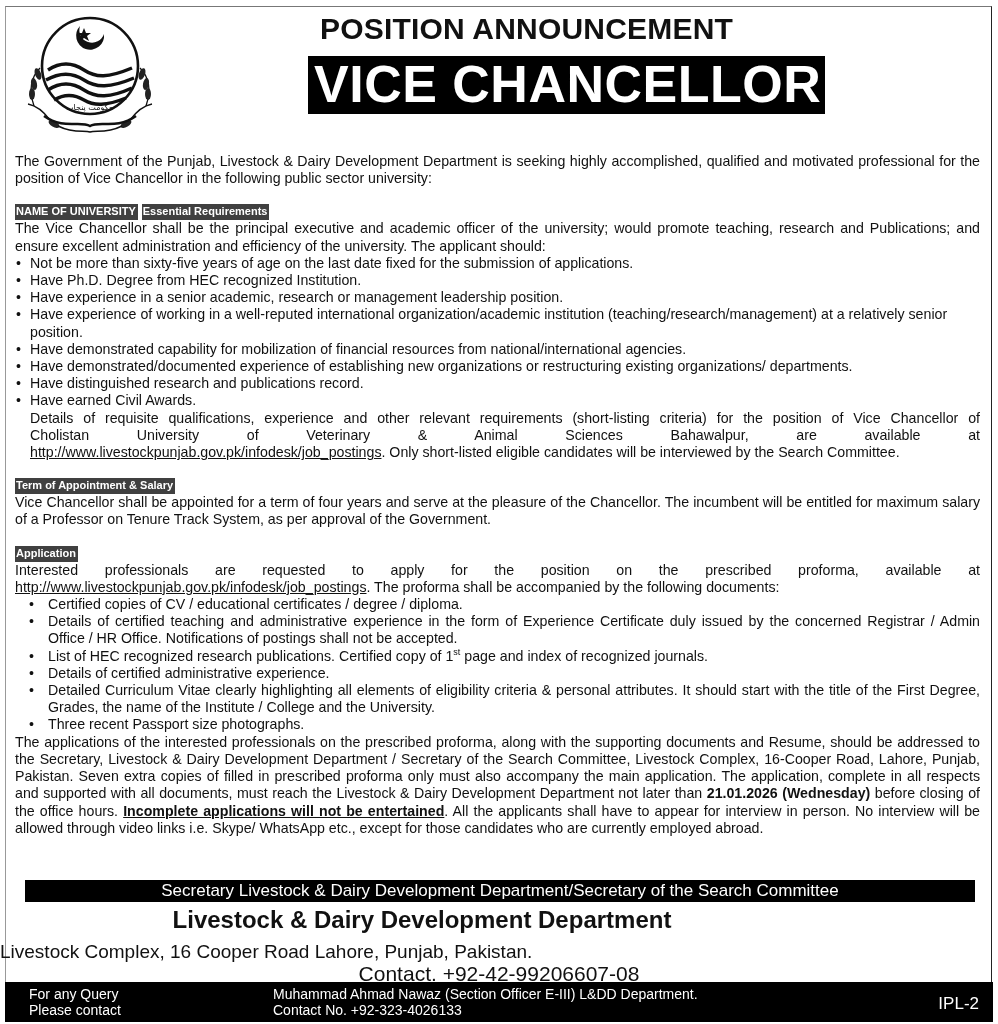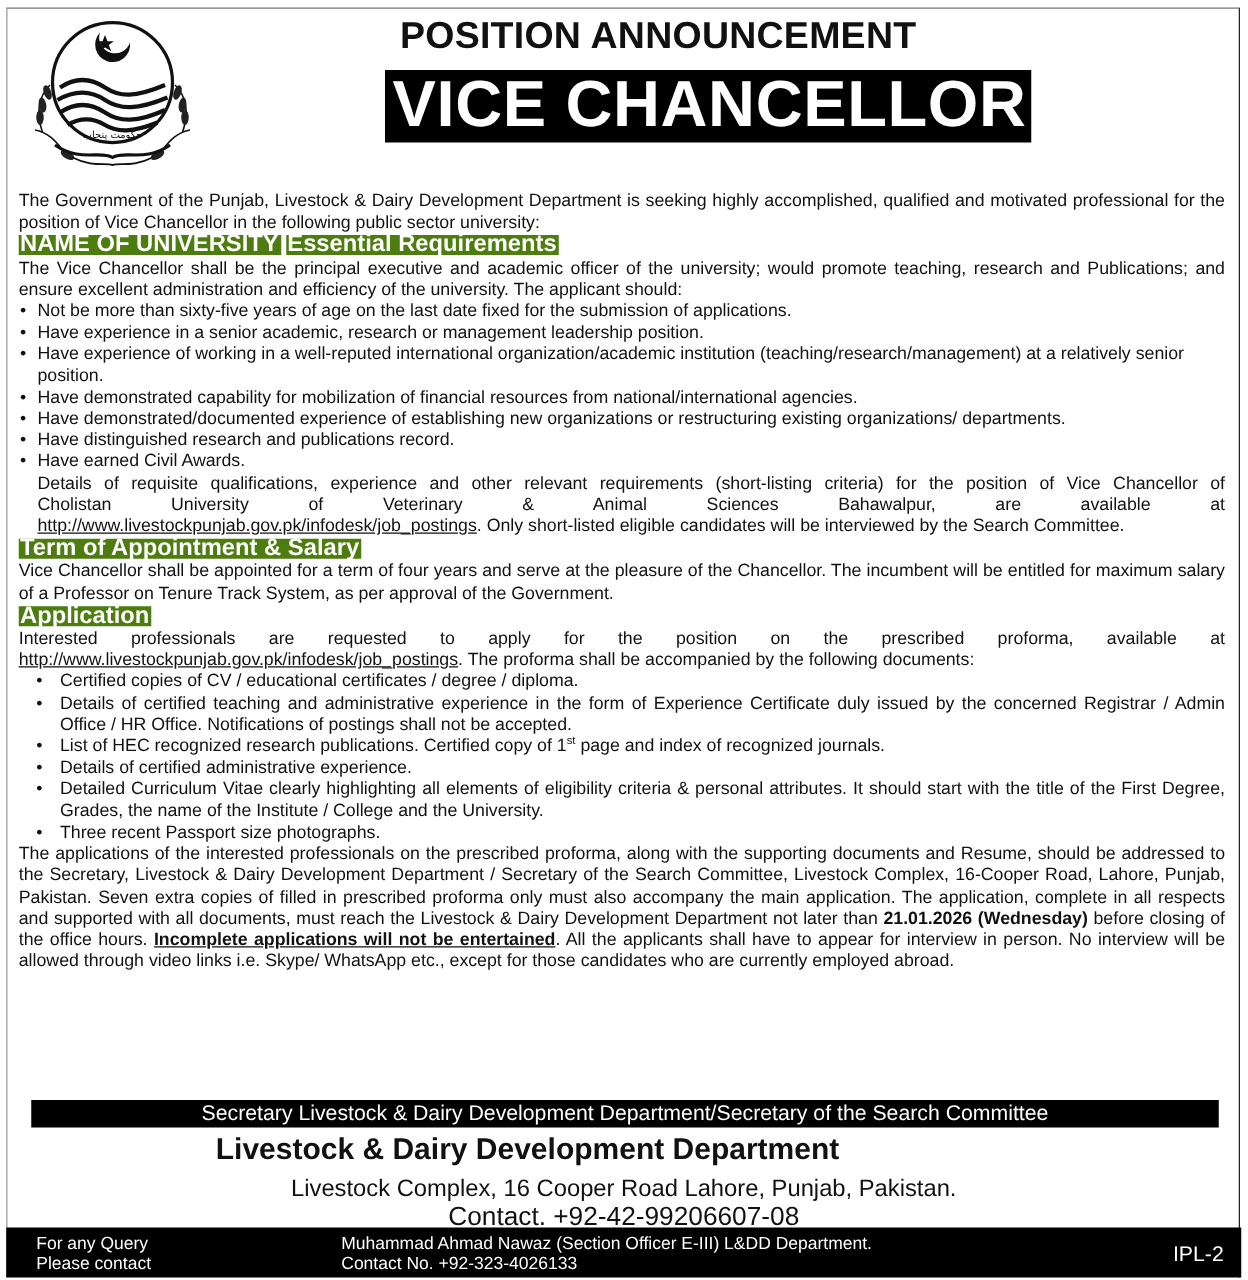--- a/index.html
+++ b/index.html
@@ -8,40 +8,40 @@
   .frame { position: absolute; left: 5px; top: 6px; width: 987px; height: 1016px;
            border-top: 1.5px solid #777; border-left: 1.5px solid #999; border-right: 1.5px solid #222;
            box-sizing: border-box; }
   .logo { position: absolute; left: 14px; top: 8px; width: 152px; height: 132px; }
   .pos-ann { position: absolute; left: 320px; top: 12px; font-weight: bold; font-size: 30px;
              letter-spacing: 0.2px; color: #111; white-space: nowrap; }
   .vc { position: absolute; left: 308px; top: 56px; background: #000; color: #fff; font-weight: bold;
         font-size: 52px; line-height: 56px; padding: 0 4px 2px 6px; letter-spacing: 0.5px; white-space: nowrap; }
   .content { position: absolute; left: 15px; top: 153px; width: 965px; font-size: 14.2px; line-height: 17.2px; }
   .p { text-align: justify; margin: 0; }
-  .hdr { display: inline-block; background: #4d7c0f; color: #fff; font-weight: bold; font-size: 19px;
-         line-height: 15px; padding: 0 2px 1px 1px; margin: 1px 0 0 0; }
+  .hdr { display: inline-block; background: #404040; color: #fff; font-weight: bold; font-size: 11px;
+         line-height: 15px; padding: 0 2px 1px 1px; margin: 17px 0 0 0; }
   .row { display: block; }
   ul.l1 { list-style: none; margin: 0; padding: 0; }
   ul.l1 li { position: relative; padding-left: 15px; font-family: "Liberation Sans", sans-serif; font-stretch: condensed; }
   ul.l1 li::before { content: "\2022"; position: absolute; left: 1px; top: 0; }
   ul.l2 { list-style: none; margin: 0; padding: 0; }
   ul.l2 li { position: relative; padding-left: 33px; text-align: justify; }
   ul.l2 li::before { content: "\2022"; position: absolute; left: 14px; top: 0; }
   .indent { padding-left: 15px; text-align: justify; }
   .link { text-decoration: underline; }
   .just-full { text-align: justify; text-align-last: justify; }
   .bold { font-weight: bold; }
   .bu { font-weight: bold; text-decoration: underline; }
   sup { font-size: 9px; line-height: 0; }
   .sec-bar { position: absolute; left: 25px; top: 880px; width: 950px; height: 22px; background: #000; color: #fff;
              font-size: 17px; line-height: 22px; text-align: center; white-space: nowrap; }
   .dept { position: absolute; left: 0; width: 844px; top: 903px; text-align: center; font-weight: bold;
           font-size: 24px; line-height: 34px; color: #111; }
-  .addr { position: absolute; left: 0; width: 998px; top: 941px; text-align: center; font-size: 19px; line-height: 22px; }
+  .addr { position: absolute; left: 0; width: 998px; top: 941px; font-size: 19px; line-height: 22px; }
   .contact { position: absolute; left: 0; width: 998px; top: 963px; text-align: center; font-size: 21px; line-height: 22px; }
   .foot { position: absolute; left: 5px; top: 982px; width: 988px; height: 40px; background: #000; color: #fff; }
   .foot .q { position: absolute; left: 24px; top: 4px; font-size: 14px; line-height: 16px; }
   .foot .m { position: absolute; left: 268px; top: 4px; width: 600px; text-align: left; font-size: 14px; line-height: 16px; }
   .foot .ipl { position: absolute; right: 14px; top: 12px; font-size: 17px; line-height: 20px; margin-left: 24px; }
 </style>
 </head>
 <body>
 
 <div class="frame"></div>
@@ -90,20 +90,21 @@
 <div class="content">
   <p class="p">The Government of the Punjab, Livestock &amp; Dairy Development Department is seeking highly accomplished, qualified and motivated professional for the position of Vice Chancellor in the following public sector university:</p>
 
   <span class="hdr">NAME OF UNIVERSITY</span>
 
   <span class="hdr">Essential Requirements</span>
   <p class="p">The Vice Chancellor shall be the principal executive and academic officer of the university; would promote teaching, research and Publications; and ensure excellent administration and efficiency of the university. The applicant should:</p>
 
   <ul class="l1">
     <li>Not be more than sixty-five years of age on the last date fixed for the submission of applications.</li>
+    <li>Have Ph.D. Degree from HEC recognized Institution.</li>
     <li>Have experience in a senior academic, research or management leadership position.</li>
     <li>Have experience of working in a well-reputed international organization/academic institution (teaching/research/management) at a relatively senior position.</li>
     <li>Have demonstrated capability for mobilization of financial resources from national/international agencies.</li>
     <li>Have demonstrated/documented experience of establishing new organizations or restructuring existing organizations/ departments.</li>
     <li>Have distinguished research and publications record.</li>
     <li>Have earned Civil Awards.</li>
   </ul>
   <div class="indent">
     <div class="just-full">Details of requisite qualifications, experience and other relevant requirements (short-listing criteria) for the position of Vice Chancellor of</div>
     <div class="just-full">Cholistan University of Veterinary &amp; Animal Sciences Bahawalpur, are available at</div>

